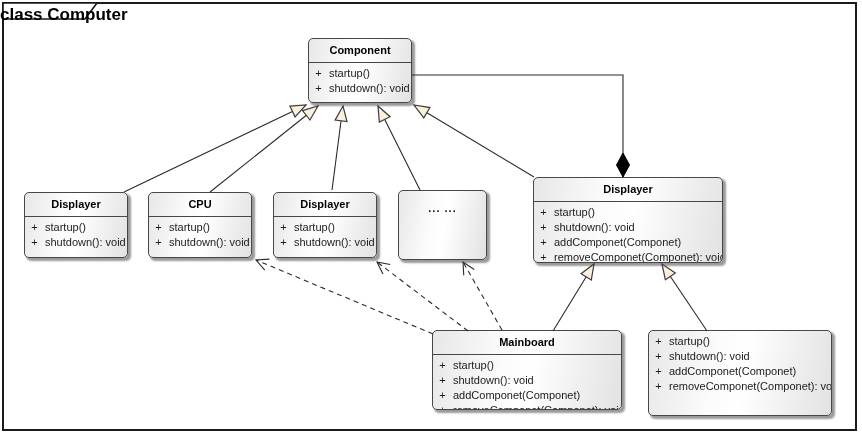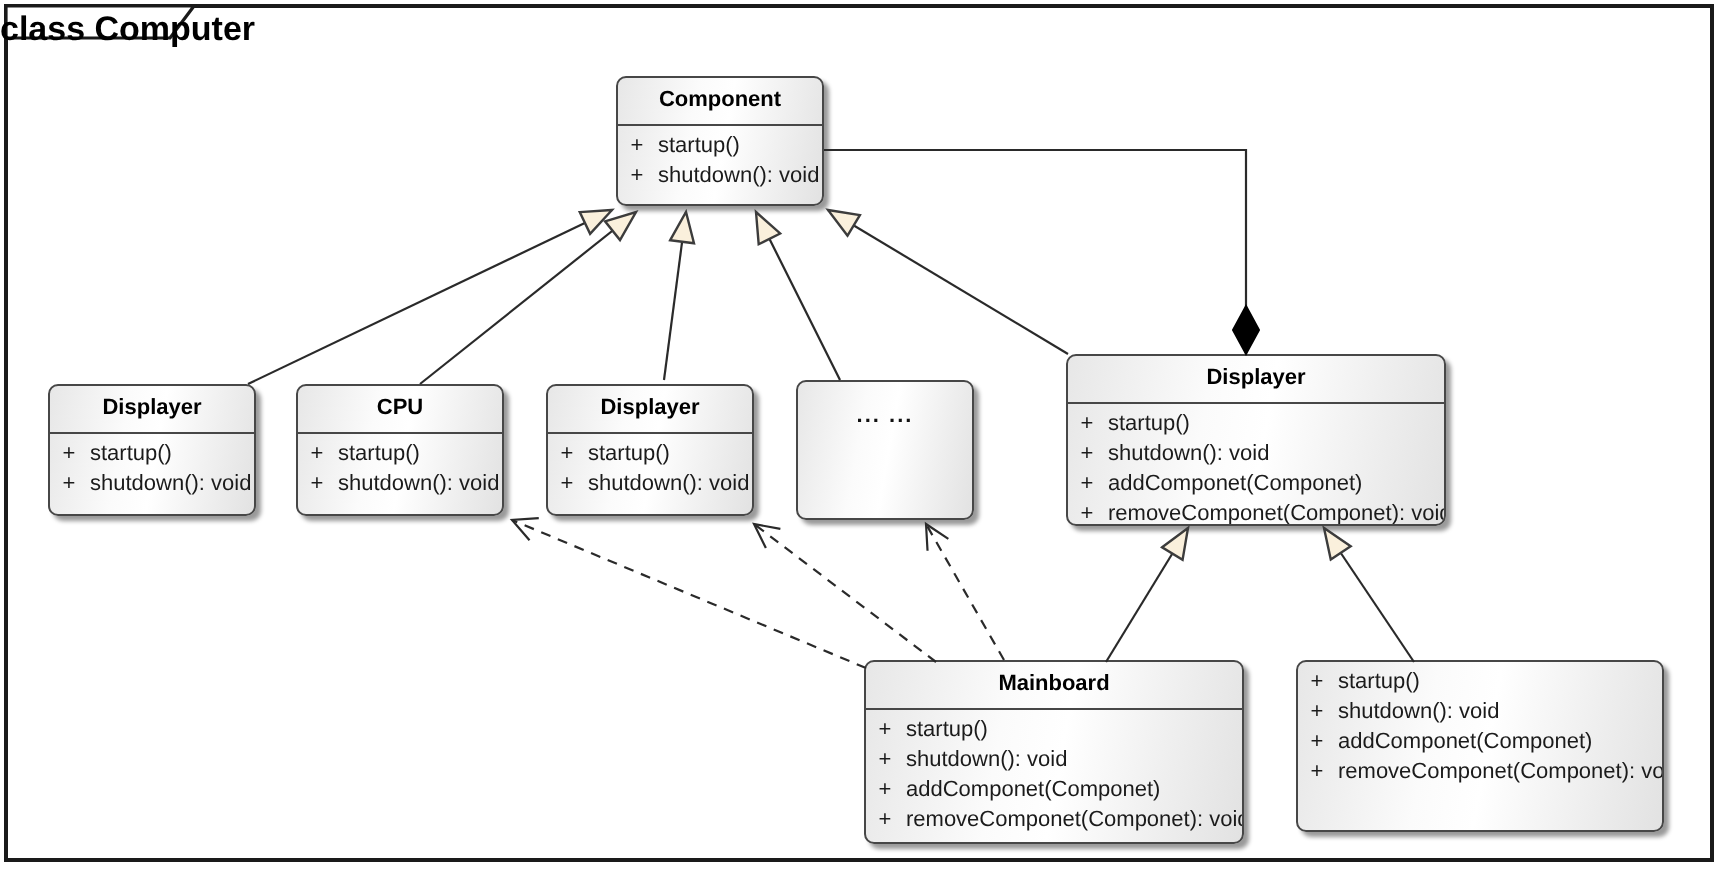--- a/index.html
+++ b/index.html
@@ -13,21 +13,21 @@
   .cls-members{padding-top:3px;}
   .m{display:flex;height:15px;line-height:15px;font-size:11px;color:#1b1b1b;white-space:nowrap;}
   .m .v{width:9px;margin:0 6px 0 5px;text-align:center;flex:none;}
   .plain-label{margin-top:11px;text-align:center;font-size:11px;font-weight:bold;color:#111;letter-spacing:1px;}
   #box-component{left:308px;top:38px;width:104px;height:65px;}
   #box-displayer{left:24px;top:192px;width:104px;height:66px;}
   #box-cpu{left:148px;top:192px;width:104px;height:66px;}
   #box-memorycard{left:273px;top:192px;width:104px;height:66px;}
   #box-ellipsis{left:398px;top:190px;width:89px;height:70px;}
   #box-composite{left:533px;top:177px;width:190px;height:86px;}
-  #box-mainboard{left:432px;top:330px;width:190px;height:92px;}
+  #box-mainboard{left:432px;top:330px;width:190px;height:80px;}
   #box-computercase{left:648px;top:330px;width:184px;height:86px;}
   #overlay{position:absolute;left:0;top:0;width:862px;height:444px;z-index:5;pointer-events:none;}
   .rel{stroke:#2a2a2a;stroke-width:1.1;fill:none;}
   .dashed{stroke-dasharray:5 4;}
 </style>
 </head>
 <body>
 
 <div id="stage">
   <div id="frame"></div>

